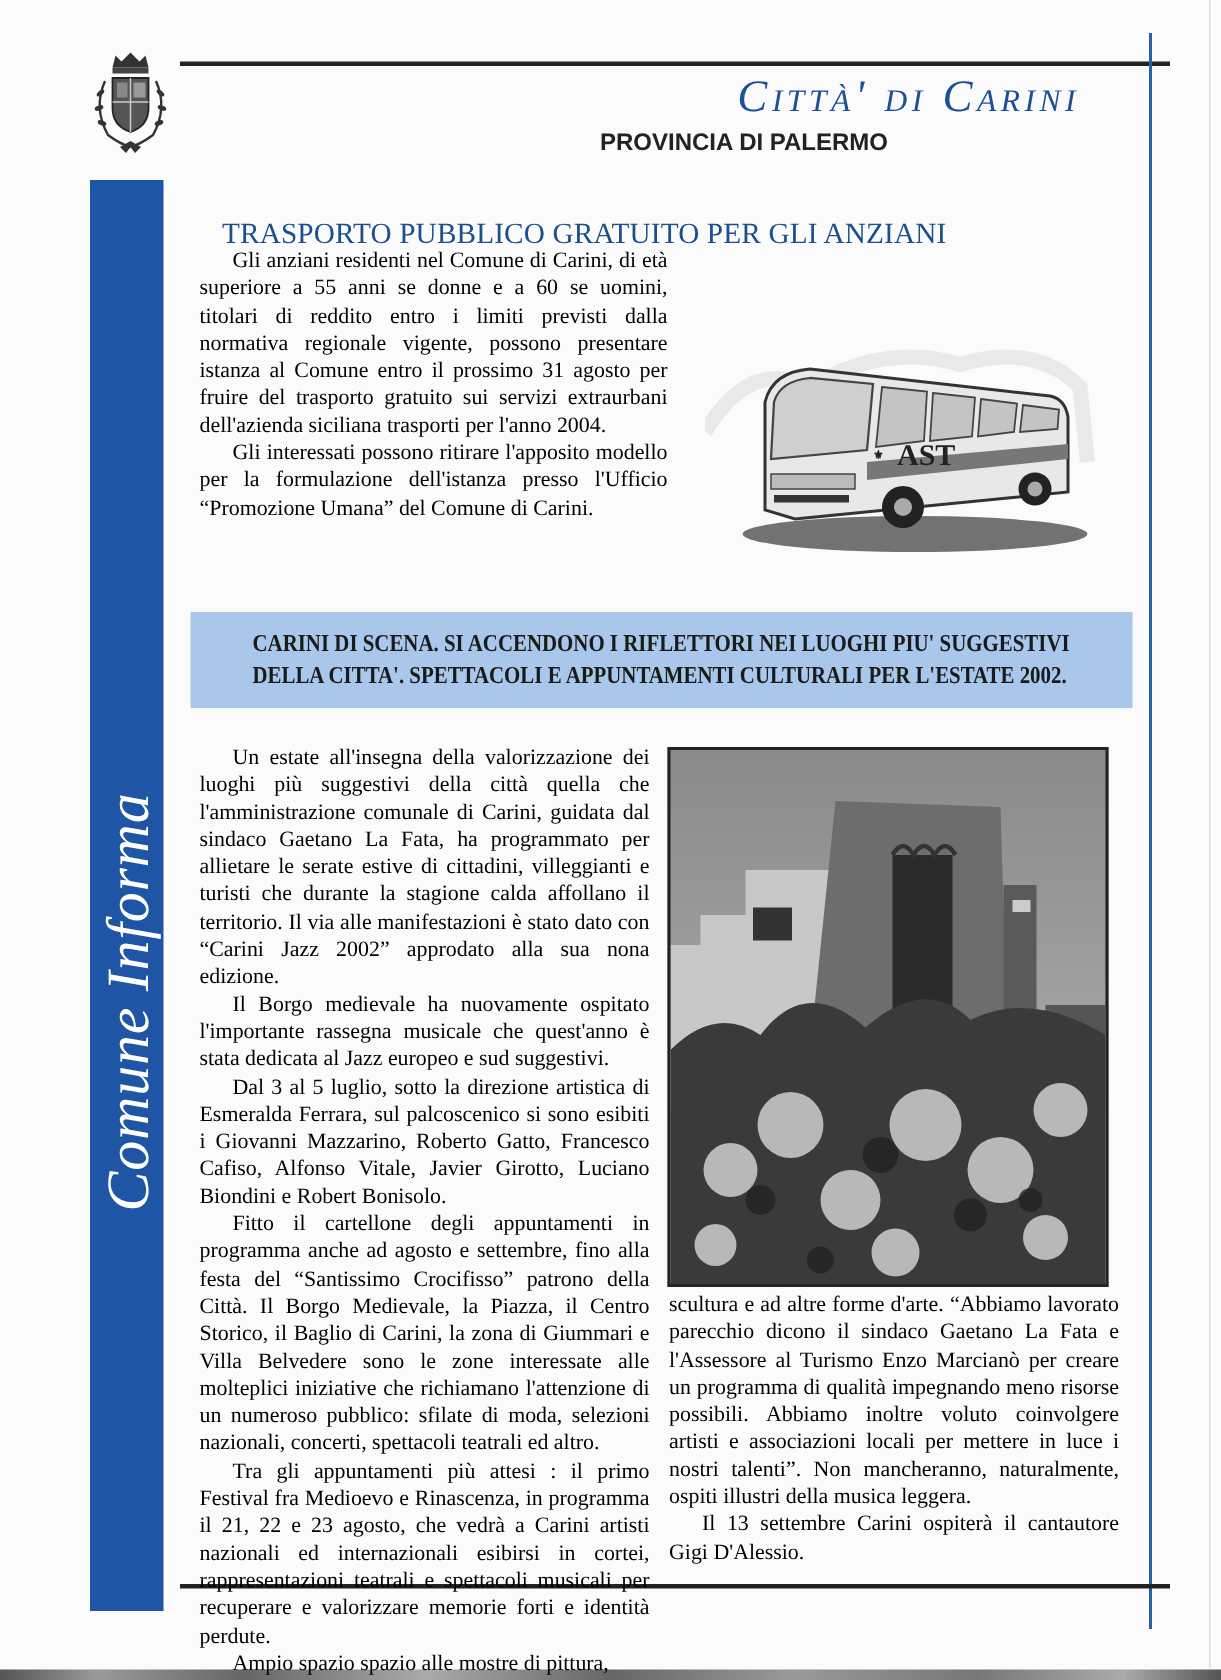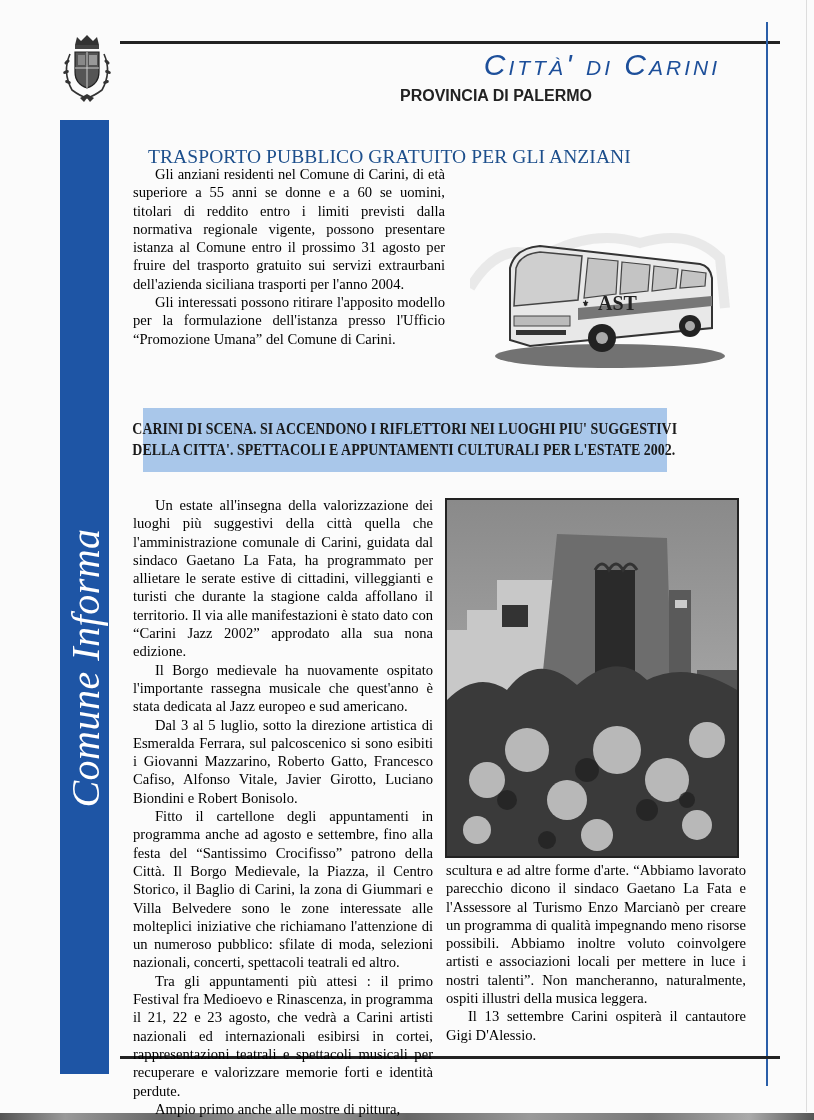--- a/index.html
+++ b/index.html
@@ -18,21 +18,21 @@
   .scan-edge { left: 0; top: 1113px; width: 814px; height: 7px;
     background: linear-gradient(90deg,#555 0%,#999 8%,#666 20%,#aaa 35%,#666 50%,#999 65%,#777 80%,#aaa 92%,#555 100%); }
   .right-edge { left: 806px; top: 0; width: 1px; height: 1112px; background: #ddd; }
 
   
   .crest { left: 56px; top: 32px; width: 62px; height: 72px; }
 
   
   .city-title {
     left: 380px; top: 48px; width: 340px; text-align: right;
-    font-family: Liberation Sans, sans-serif; font-style: italic;
+    font-family: Liberation Serif, serif; font-style: italic;
     color: #1d4f9a; font-size: 30px; letter-spacing: 3px; line-height: 34px;
     font-variant: small-caps;
   }
   .province {
     left: 400px; top: 86px; width: 290px; text-align: left;
     font-family: "Liberation Sans", sans-serif; font-weight: bold;
     font-size: 16px; color: #222; line-height: 20px;
   }
 
   
@@ -57,21 +57,21 @@
   }
   .body-text p { margin: 0; text-indent: 22px; }
 
   .col-intro { left: 133px; top: 165px; width: 312px; }
 
   
   .bus { left: 470px; top: 228px; width: 265px; height: 150px; }
 
   
   .banner {
-    left: 143px; top: 408px; width: 524px; height: 64px;
+    left: 127px; top: 408px; width: 628px; height: 64px;
     background: #a9c7ea;
     display: flex; align-items: center; justify-content: center;
   }
   .banner-text {
     font-family: "Liberation Serif", serif; font-weight: bold;
     font-size: 16.2px; line-height: 21px; color: #1a1a1a; text-align: left;
     transform: scaleX(0.86); transform-origin: center;
     white-space: nowrap;
   }
 
@@ -166,25 +166,25 @@
 
 <div class="abs banner">
   <div class="banner-text">
     <div>CARINI DI SCENA. SI ACCENDONO I RIFLETTORI NEI LUOGHI PIU' SUGGESTIVI</div>
     <div>DELLA CITTA'. SPETTACOLI E APPUNTAMENTI CULTURALI PER L'ESTATE 2002.</div>
   </div>
 </div>
 
 <div class="abs body-text col-left">
   <p>Un estate all'insegna della valorizzazione dei luoghi più suggestivi della città quella che l'amministrazione comunale di Carini, guidata dal sindaco Gaetano La Fata, ha programmato per allietare le serate estive di cittadini, villeggianti e turisti che durante la stagione calda affollano il territorio.  Il via alle manifestazioni è stato dato con “Carini Jazz 2002” approdato alla sua nona edizione.</p>
-  <p>Il Borgo medievale ha nuovamente ospitato l'importante rassegna musicale che quest'anno è stata dedicata al Jazz europeo e sud americano.</p>
+  <p>Il Borgo medievale ha nuovamente ospitato l'importante rassegna musicale che quest'anno è stata dedicata al Jazz europeo e sud suggestivi.</p>
   <p>Dal 3 al 5 luglio, sotto la direzione artistica di Esmeralda Ferrara, sul palcoscenico si sono esibiti i Giovanni Mazzarino, Roberto Gatto, Francesco Cafiso, Alfonso Vitale, Javier Girotto, Luciano Biondini e Robert Bonisolo.</p>
   <p>Fitto il cartellone degli appuntamenti in programma anche ad agosto e settembre, fino alla festa del “Santissimo Crocifisso” patrono della Città. Il Borgo Medievale, la Piazza, il Centro Storico, il Baglio di Carini, la zona di Giummari e Villa Belvedere sono le zone interessate alle molteplici iniziative che richiamano l'attenzione di un numeroso pubblico: sfilate di moda, selezioni nazionali, concerti, spettacoli teatrali ed altro.</p>
   <p>Tra gli appuntamenti più attesi : il primo Festival fra Medioevo e Rinascenza, in programma il 21, 22 e 23 agosto, che vedrà a Carini artisti nazionali ed internazionali esibirsi in cortei, rappresentazioni teatrali e spettacoli musicali per recuperare e valorizzare memorie forti e identità perdute.</p>
-  <p>Ampio primo anche alle mostre di pittura,</p>
+  <p>Ampio spazio spazio alle mostre di pittura,</p>
 </div>
 
 <div class="abs photo">
   <svg width="290" height="356" viewBox="0 0 290 356">
     <defs>
       <linearGradient id="sky" x1="0" y1="0" x2="0" y2="1">
         <stop offset="0" stop-color="#8a8a8a"></stop>
           <stop offset="1" stop-color="#b8b8b8"></stop>
       </linearGradient>
     </defs>

